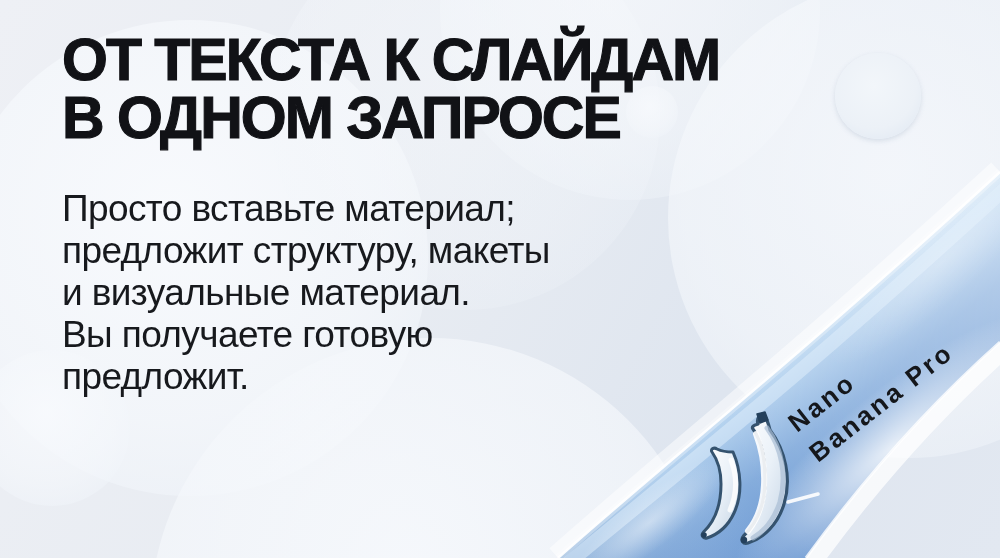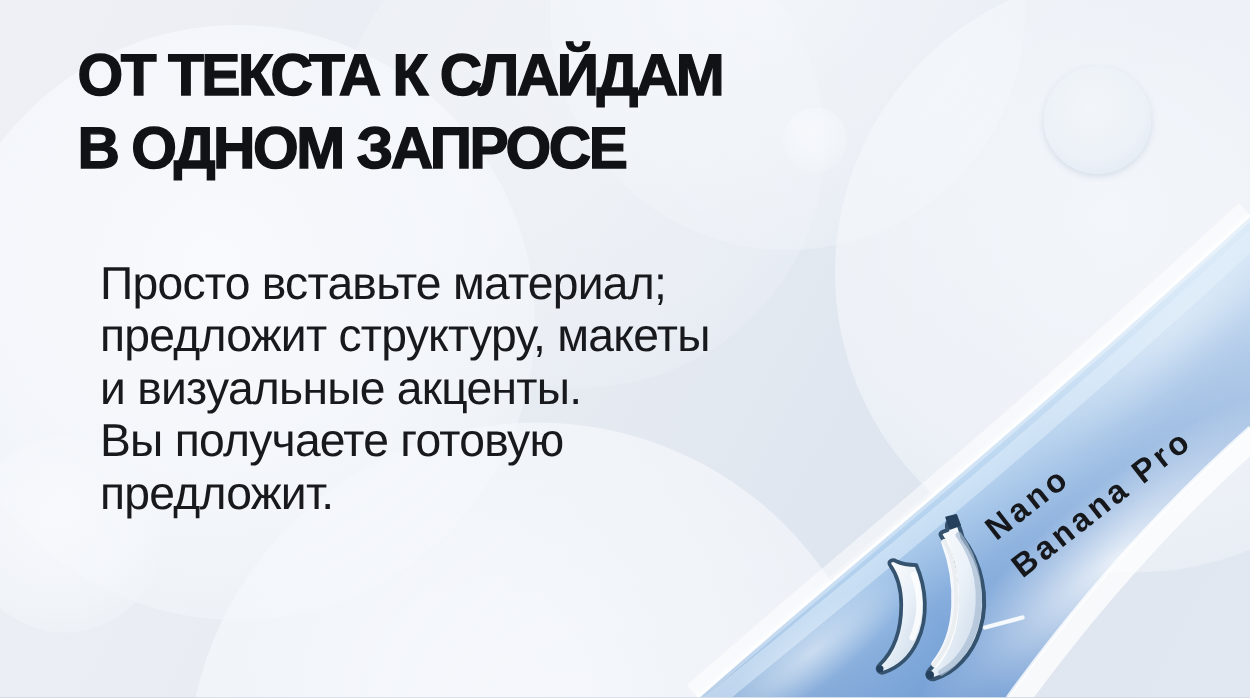--- a/index.html
+++ b/index.html
@@ -17,26 +17,26 @@
   .b4{left:835px;top:53px;width:86px;height:86px;opacity:1;
       background:radial-gradient(circle at 45% 38%,#f2f6fa 0%,#ecf1f7 60%,#e0e8f2 92%,rgba(203,214,230,0.9) 100%);
       box-shadow:0 2px 5px rgba(150,165,190,0.3);}
   .b5{left:626px;top:86px;width:52px;height:52px;opacity:.7;}
   .b6{left:150px;top:338px;width:560px;height:560px;opacity:.85;}
   .b7{left:-26px;top:350px;width:156px;height:156px;opacity:.8;}
   .b8{left:270px;top:-80px;width:390px;height:390px;opacity:.4;}
 
   .headline{
     position:absolute;left:62px;top:31px;margin:0;z-index:3;
-    font-size:47px;line-height:58px;letter-spacing:-2px;font-weight:700;
+    font-size:59px;line-height:58px;letter-spacing:-2px;font-weight:700;
     color:#111216;-webkit-text-stroke:1.1px #111216;text-transform:uppercase;
   }
   .headline span{display:block;}
   .body-text{
-    position:absolute;left:62px;top:188px;margin:18px;z-index:3;
+    position:absolute;left:62px;top:188px;margin:0;z-index:3;
     font-size:37px;line-height:42px;letter-spacing:-0.6px;font-weight:400;color:#17191d;
   }
   .body-text span{display:block;}
   .ribbon-svg{position:absolute;left:0;top:0;z-index:2;}
   .brand-text{font-family:"Liberation Sans",sans-serif;font-weight:700;font-size:26px;letter-spacing:3px;fill:#15171b;}
 </style>
 </head>
 <body>
 
 <div class="stage">
@@ -123,18 +123,18 @@
   </svg>
 
   <h1 class="headline">
     <span>ОТ ТЕКСТА К СЛАЙДАМ</span>
     <span>В ОДНОМ ЗАПРОСЕ</span>
   </h1>
 
   <p class="body-text">
     <span>Просто вставьте материал;</span>
     <span>предложит структуру, макеты</span>
-    <span>и визуальные акценты.</span>
+    <span>и визуальные материал.</span>
     <span>Вы получаете готовую</span>
     <span>предложит.</span>
   </p>
 
 </div>
 
 </body></html>

